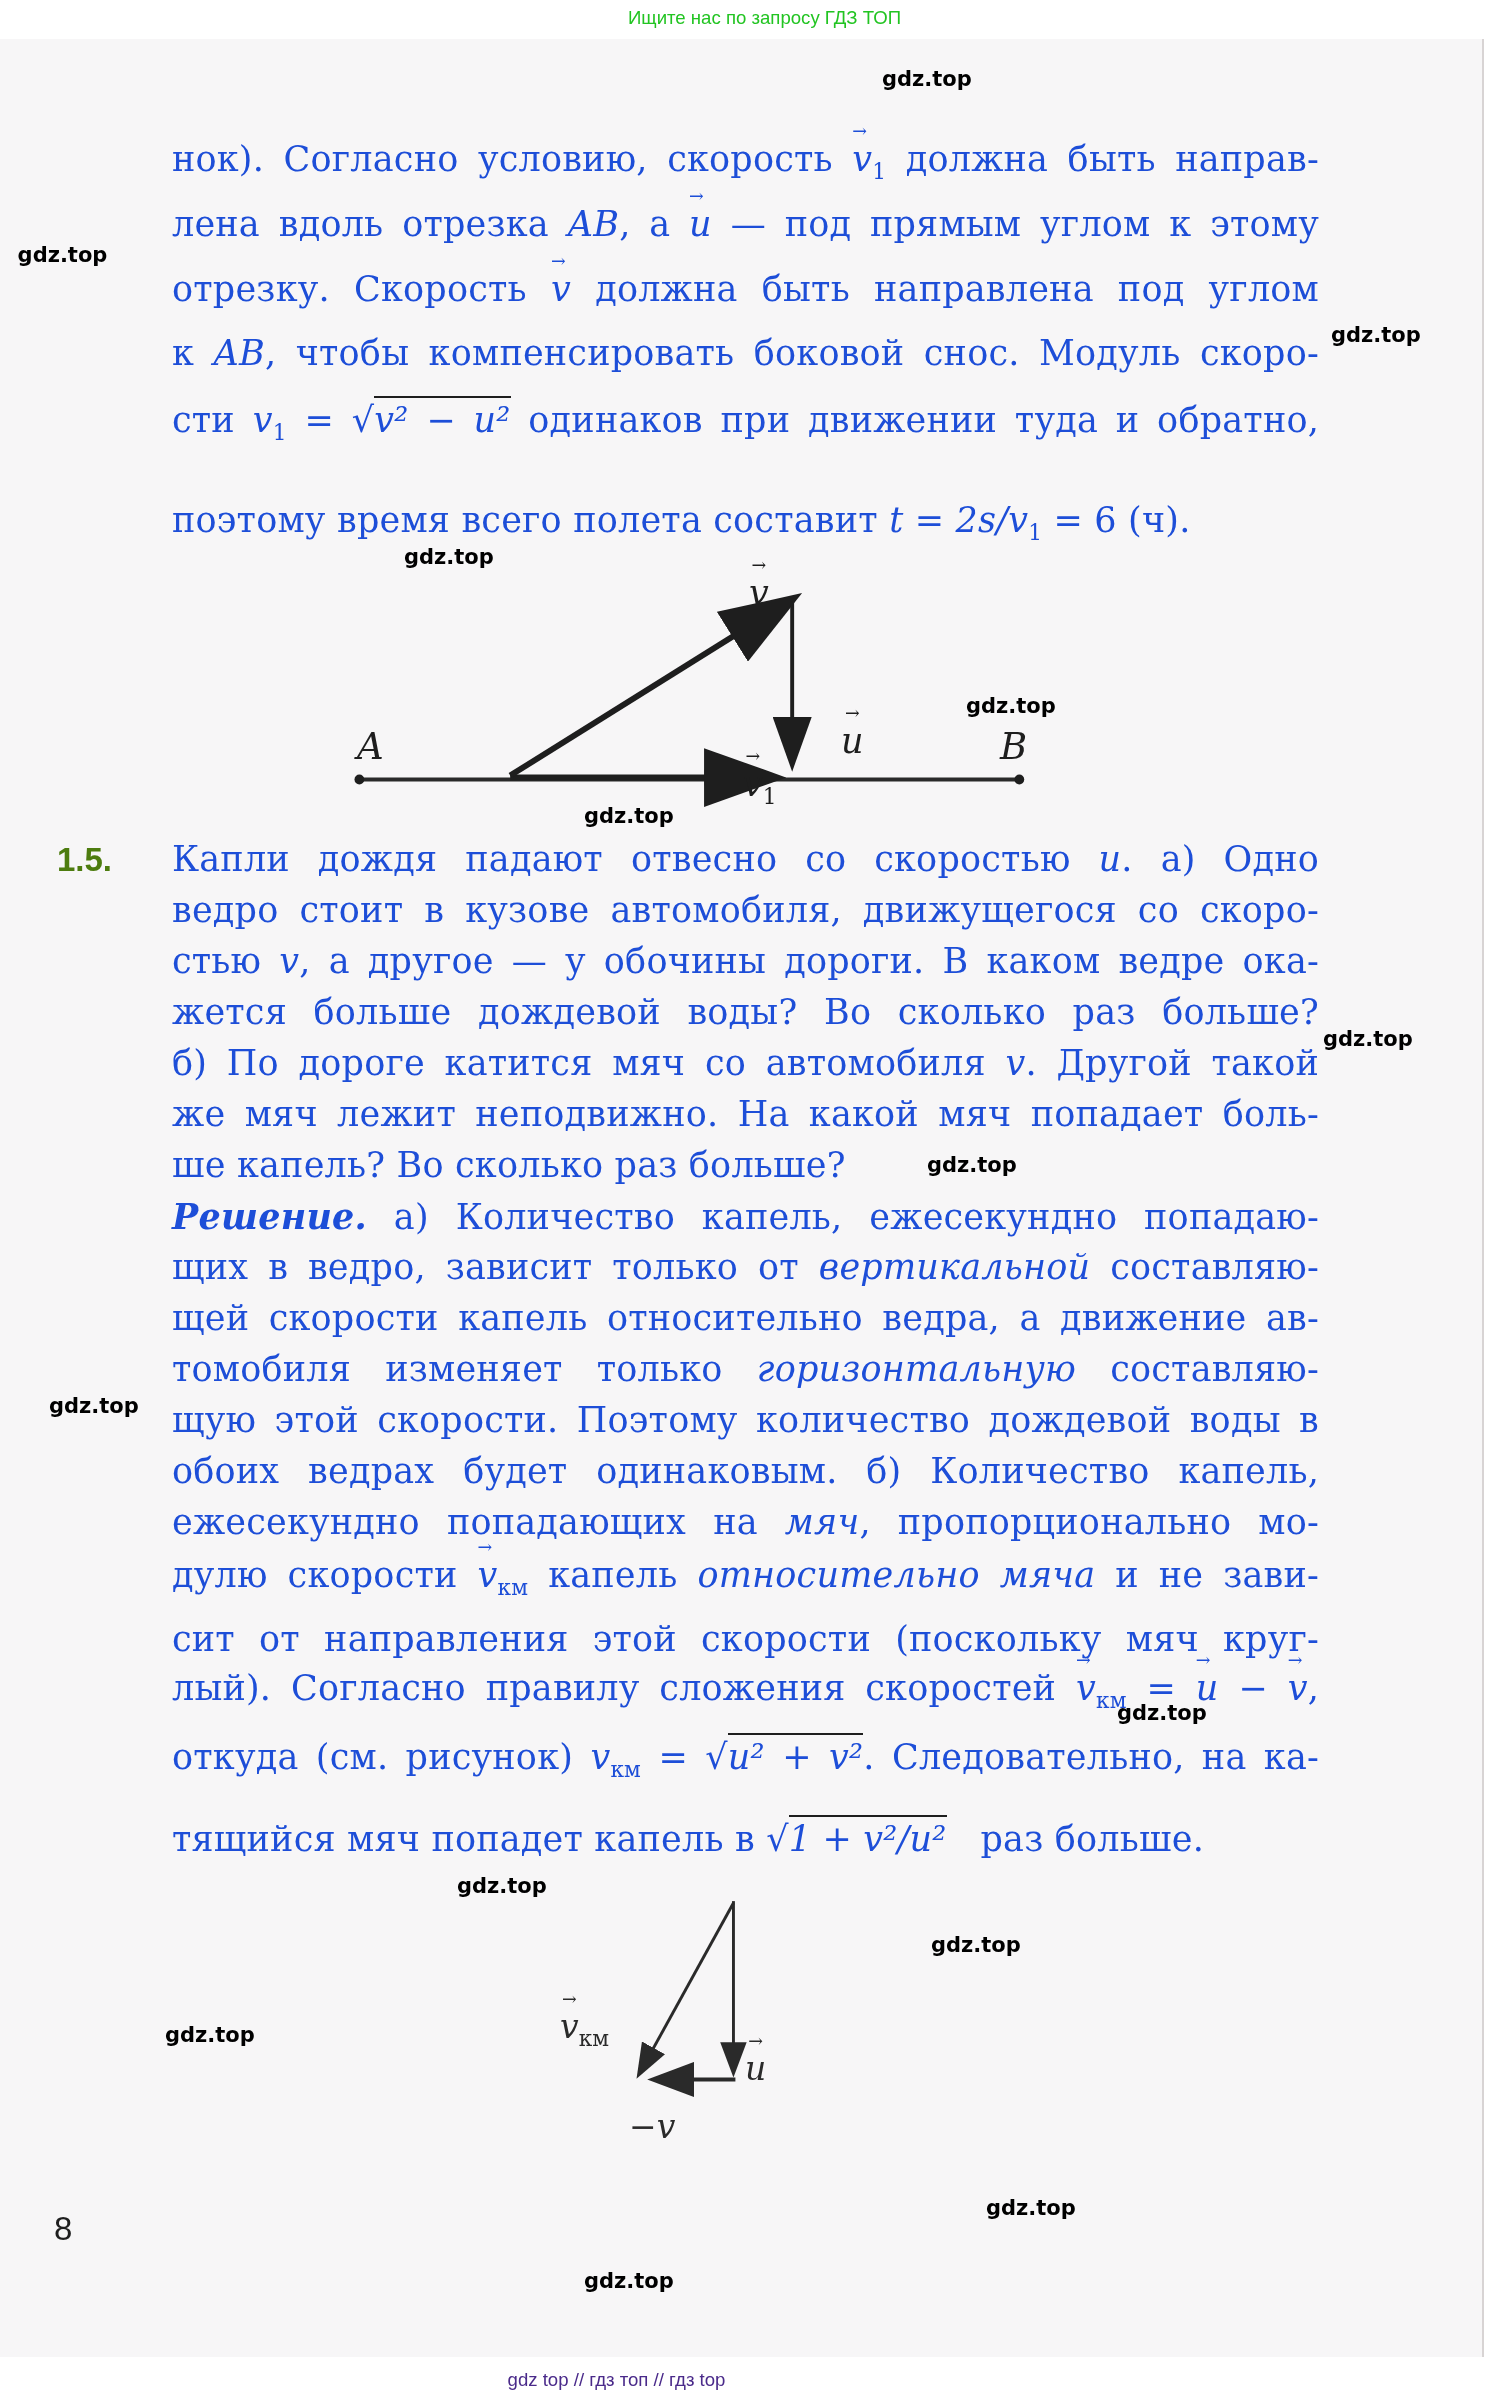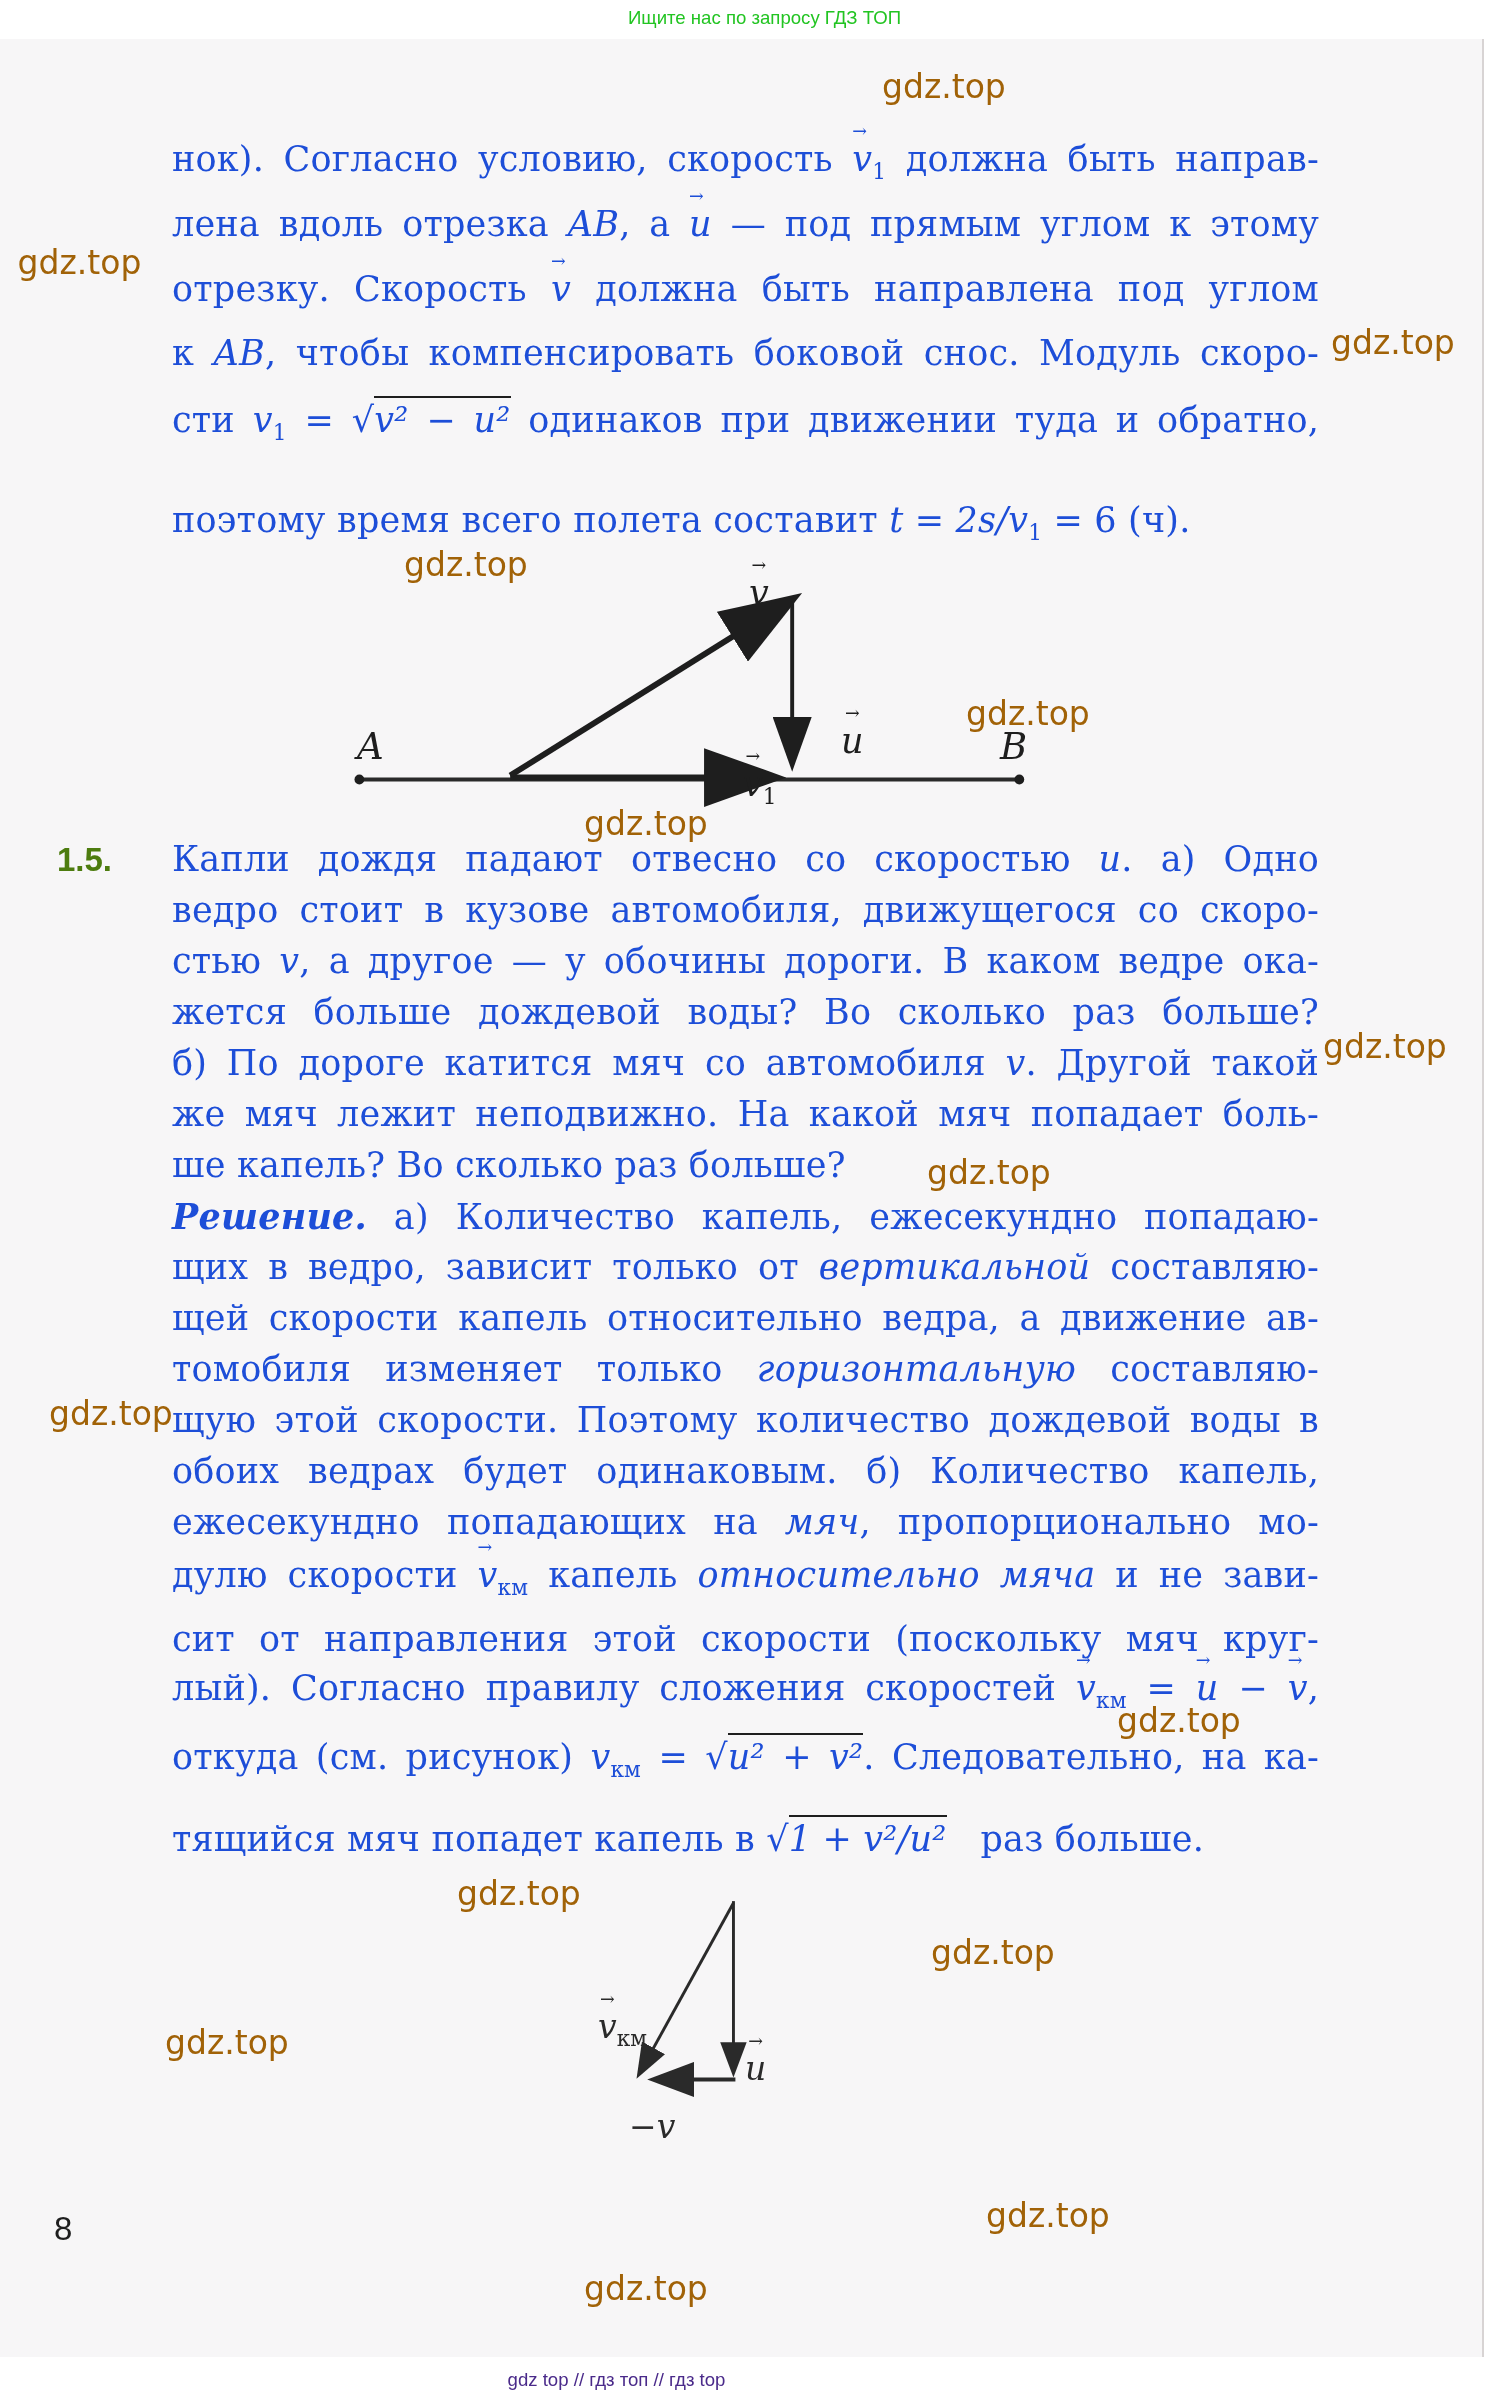--- a/index.html
+++ b/index.html
@@ -39,21 +39,21 @@
   b.bi { font-weight:bold; font-style:italic; }
   .vec { position:relative; display:inline-block; font-style:italic; }
   .vec::before {
     content:"\2192"; position:absolute; left:0; right:0; top:-17.6px;
     font-size:17.6px; text-align:center; font-style:normal;
   }
   sub { font-size:21.6px; }
   .sqrt { border-top:2px solid #1e1e1e; padding-top:2px; }
   .wm {
     position:absolute; font-family:"DejaVu Sans", sans-serif;
-    font-size:33px; color:#a16207; white-space:nowrap;
+    font-size:21px; color:#000000; white-space:nowrap;font-weight:bold;
   }
   .pagenum {
     position:absolute; left:54px; top:2210px; font-size:33px; color:#1e1e1e;
     font-family:"Liberation Sans", sans-serif;
   }
   svg { position:absolute; overflow:visible; }
 </style>
 </head>
 <body>
 
@@ -165,21 +165,21 @@
 <svg style="left:608px; top:1897px" width="196" height="216" viewBox="0 0 200 220">
   <defs>
     <marker id="ah2" markerWidth="12" markerHeight="9" refX="10" refY="4.5" orient="auto">
       <path d="M0,0 L12,4.5 L0,9 z" fill="#2a2a2a"></path>
     </marker>
   </defs>
   <line x1="128" y1="4" x2="128" y2="178" stroke="#2a2a2a" stroke-width="3" marker-end="url(#ah2)"></line>
   <line x1="130" y1="186" x2="48" y2="186" stroke="#2a2a2a" stroke-width="4" marker-end="url(#ah2)"></line>
   <line x1="128" y1="6" x2="32" y2="180" stroke="#2a2a2a" stroke-width="3" marker-end="url(#ah2)"></line>
 </svg>
-<div style="position:absolute; left:598px; top:2007px; font-size:33px; color:#2a2a2a;"><span class="vec">v</span><sub>км</sub></div>
+<div style="position:absolute; left:560px; top:2007px; font-size:33px; color:#2a2a2a;"><span class="vec">v</span><sub>км</sub></div>
 <div style="position:absolute; left:745px; top:2049px; font-size:33px; color:#2a2a2a;"><span class="vec">u</span></div>
 <div style="position:absolute; left:629px; top:2107px; font-size:33px; font-style:italic; color:#2a2a2a;">−v</div>
 
 <div class="pagenum">8</div>
 
 <div id="wm-layer">
     <div class="wm" style="left: 882px; top: 67px;">gdz.top</div>
     <div class="wm" style="left: 17.6px; top: 243px;">gdz.top</div>
     <div class="wm" style="left: 1331px; top: 323px;">gdz.top</div>
     <div class="wm" style="left: 404px; top: 545px;">gdz.top</div>

